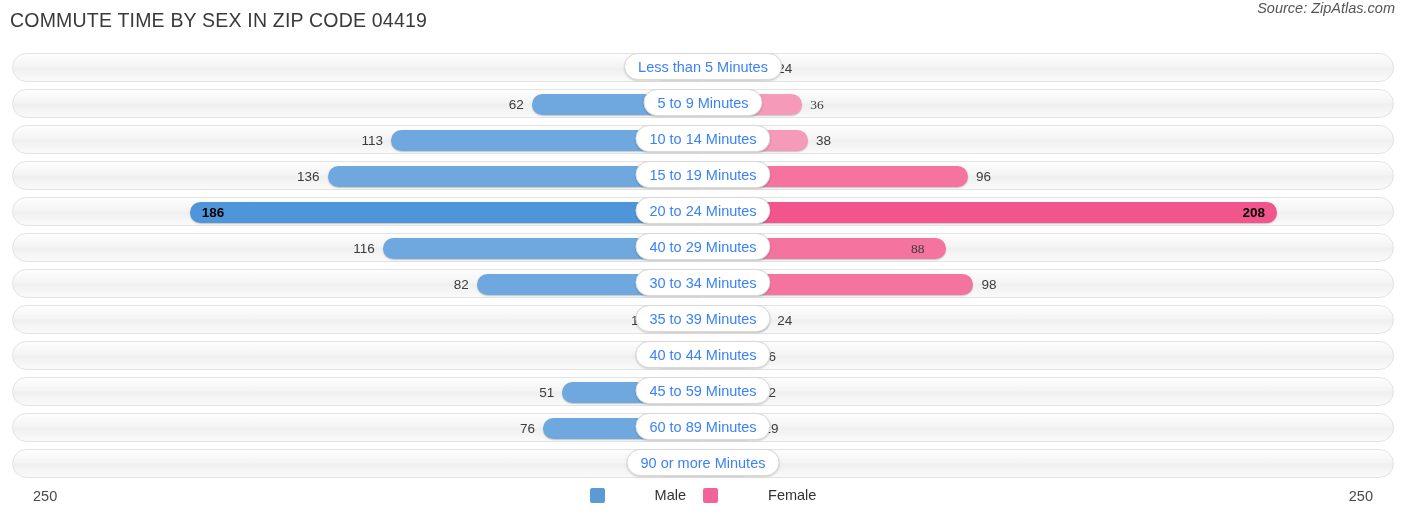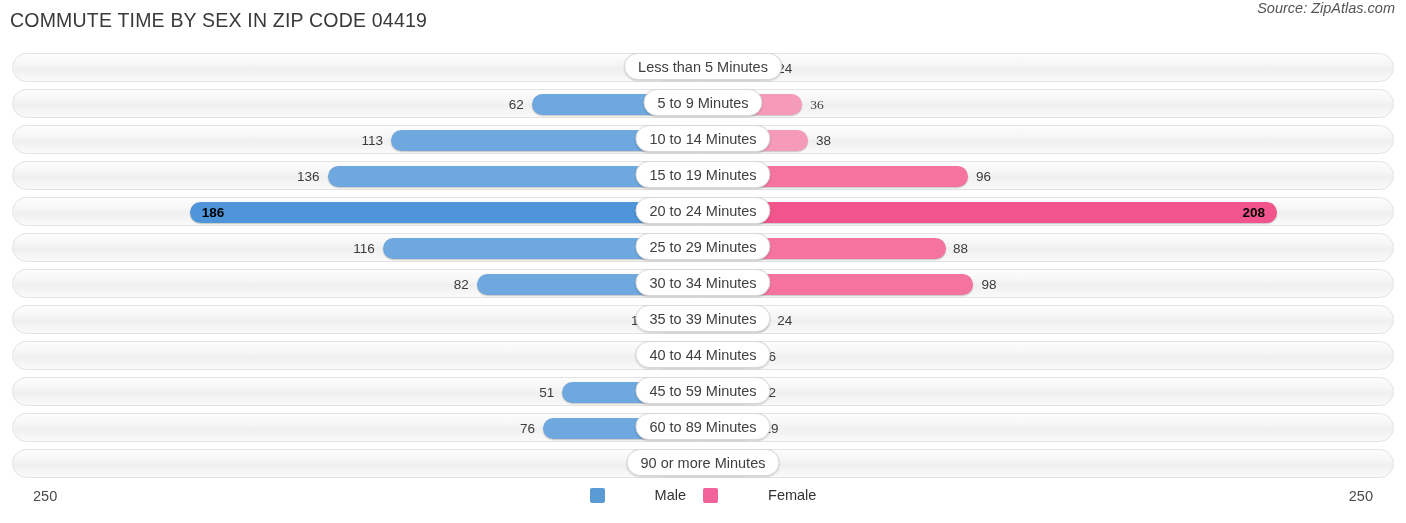--- a/index.html
+++ b/index.html
@@ -59,21 +59,21 @@
 
   .pill{
     position:absolute;top:3px;height:27px;
     left:50%;transform:translateX(-50%);
     background:#ffffff;
     border:1px solid #d8d8d8;
     border-radius:14px;
     box-shadow:0 1px 2px rgba(0,0,0,.17);
     display:flex;align-items:center;justify-content:center;
     padding:0 13px;
-    font-size:14.5px;color:#404040;
+    font-size:14.5px;color:#3b82f6;
     white-space:nowrap;
     box-sizing:border-box;
     z-index:3;
   }
 
   
   .axis-left,.axis-right{
     position:absolute;top:488px;
     font-size:14.5px;color:#4a4a4a;
   }
@@ -146,22 +146,22 @@
           <div class="val inside" style="left: 1265.08px; transform: translateX(-100%);">208</div>
           <div class="pill">20 to 24 Minutes</div>
         </div>
       </div>
       <div class="row">
         <div class="track"></div>
         <div class="barsrow">
           <div class="bar male" style="left: 382.84px; width: 320.16px; background: rgb(110, 168, 222);"></div>
           <div class="bar female" style="left: 703px; width: 242.88px; background: rgb(244, 115, 159);"></div>
           <div class="val" style="left: 374.84px; transform: translateX(-100%);">116</div>
-          <div class="val" style="left: 953px;">88</div>
-          <div class="pill">25 to 29 Minutes</div>
+          <div class="val" style="left: 911px; font-family: Liberation Serif, serif;">88</div>
+          <div class="pill">40 to 29 Minutes</div>
         </div>
       </div>
       <div class="row">
         <div class="track"></div>
         <div class="barsrow">
           <div class="bar male" style="left: 476.68px; width: 226.32px; background: rgb(110, 168, 222);"></div>
           <div class="bar female" style="left: 703px; width: 270.48px; background: rgb(244, 115, 159);"></div>
           <div class="val" style="left: 468.68px; transform: translateX(-100%);">82</div>
           <div class="val" style="left: 981.48px;">98</div>
           <div class="pill">30 to 34 Minutes</div>

